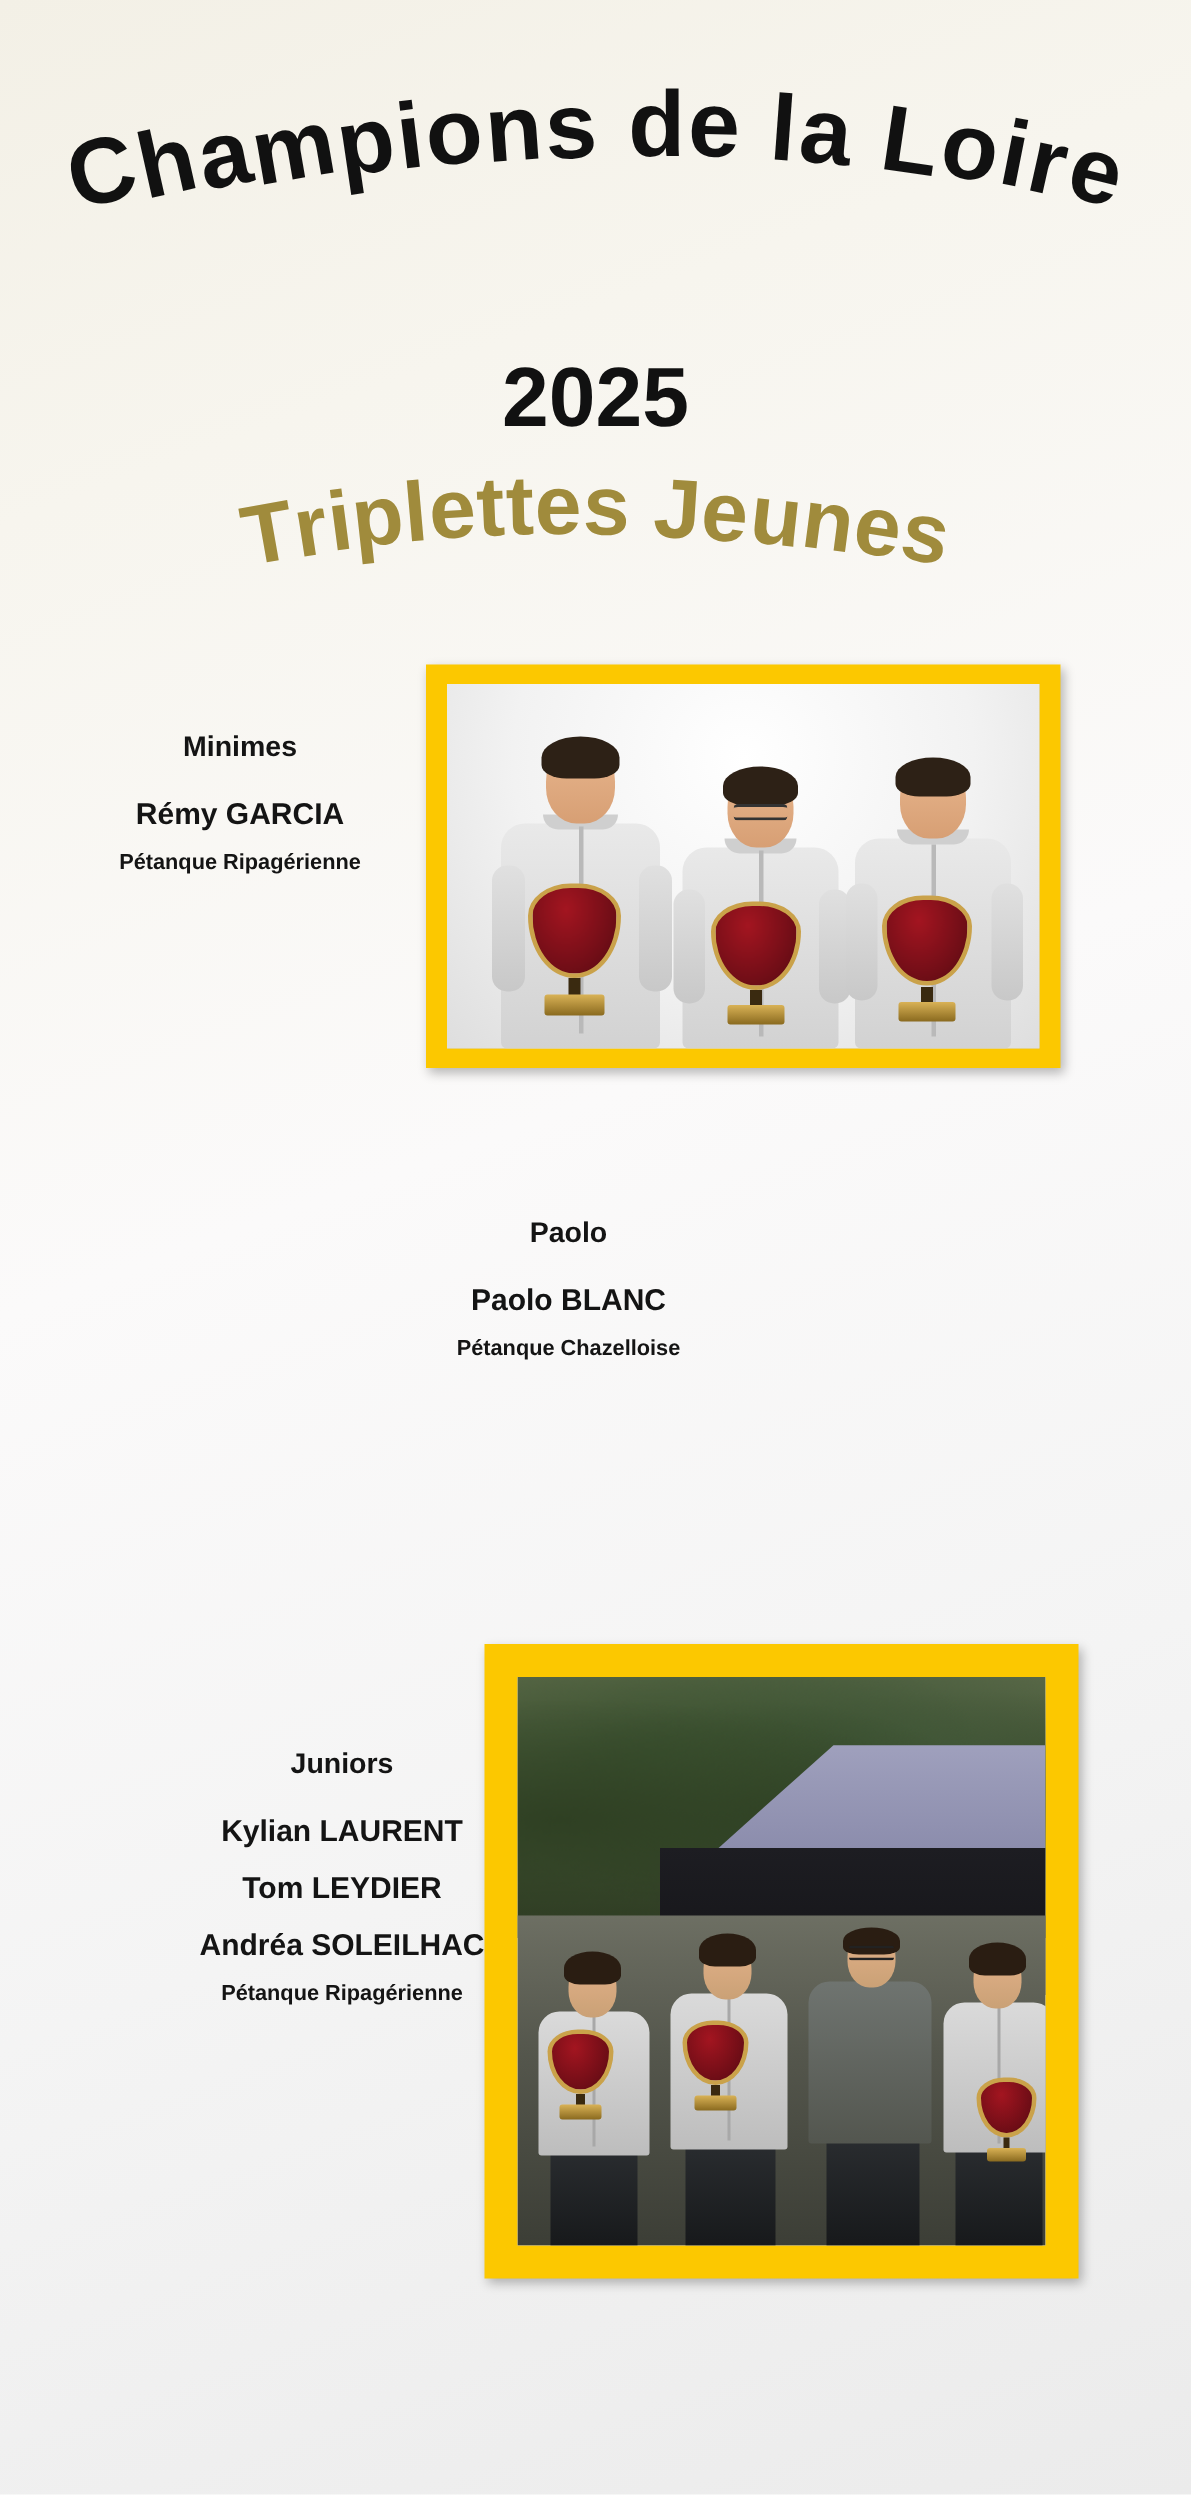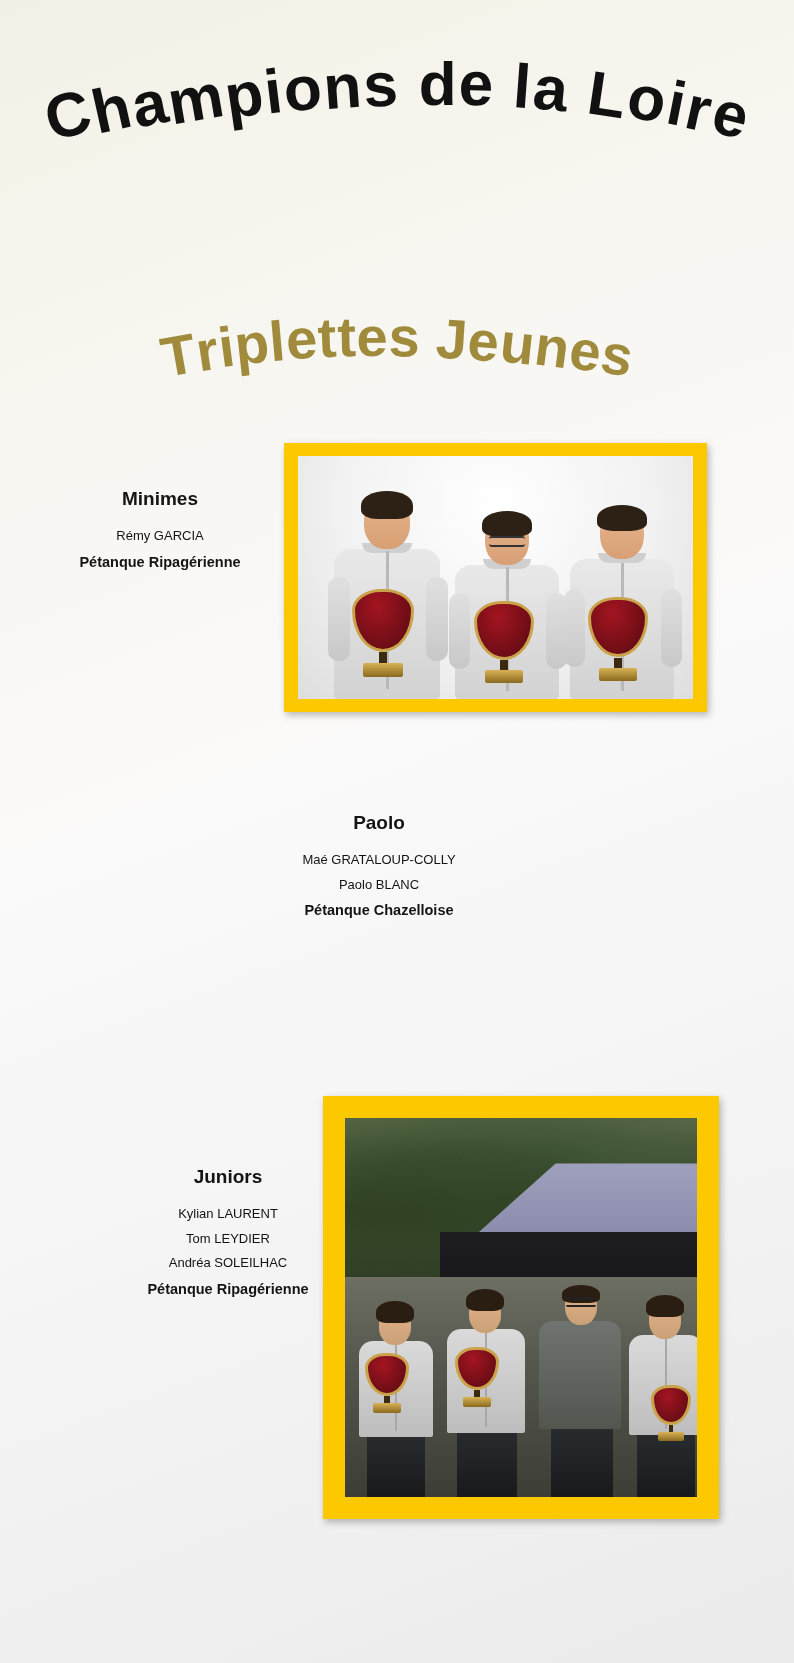--- a/index.html
+++ b/index.html
@@ -71,22 +71,22 @@
     position: absolute;
     text-align: center;
   }
   .cat-title {
     font-size: 19px;
     font-weight: bold;
     color: #141414;
     margin-bottom: 14px;
   }
   .cat-name {
-    font-size: 13px;
-    font-weight: normal;
+    font-size: 20px;
+    font-weight: bold;
     color: #141414;
     line-height: 1.9;
     white-space: nowrap;
   }
   .cat-club {
     font-size: 14.5px;
     font-weight: bold;
     color: #141414;
     line-height: 1.9;
     white-space: nowrap;
@@ -250,20 +250,21 @@
     border-radius: 2px;
   }
   .jun-zip { position: absolute; width: 2px; background: #a8a8a8; }
 </style>
 </head>
 <body>
 
 <div class="poster">
 
   <div class="title-main" id="title-main"><span style="transform: translateY(0px) rotate(-14deg);">C</span><span style="transform: translateY(-5.7px) rotate(-12.6deg);">h</span><span style="transform: translateY(-10.8px) rotate(-11.2deg);">a</span><span style="transform: translateY(-15.3px) rotate(-9.8deg);">m</span><span style="transform: translateY(-19.2px) rotate(-8.4deg);">p</span><span style="transform: translateY(-22.5px) rotate(-7deg);">i</span><span style="transform: translateY(-25.2px) rotate(-5.6deg);">o</span><span style="transform: translateY(-27.3px) rotate(-4.2deg);">n</span><span style="transform: translateY(-28.8px) rotate(-2.8deg);">s</span><span style="transform: translateY(-29.7px) rotate(-1.4deg);">&nbsp;</span><span style="transform: translateY(-30px) rotate(0deg);">d</span><span style="transform: translateY(-29.7px) rotate(1.4deg);">e</span><span style="transform: translateY(-28.8px) rotate(2.8deg);">&nbsp;</span><span style="transform: translateY(-27.3px) rotate(4.2deg);">l</span><span style="transform: translateY(-25.2px) rotate(5.6deg);">a</span><span style="transform: translateY(-22.5px) rotate(7deg);">&nbsp;</span><span style="transform: translateY(-19.2px) rotate(8.4deg);">L</span><span style="transform: translateY(-15.3px) rotate(9.8deg);">o</span><span style="transform: translateY(-10.8px) rotate(11.2deg);">i</span><span style="transform: translateY(-5.7px) rotate(12.6deg);">r</span><span style="transform: translateY(0px) rotate(14deg);">e</span></div>
+  <div class="title-year">2025</div>
   <div class="title-sub" id="title-sub"><span style="transform: translateY(0px) rotate(-10deg);">T</span><span style="transform: translateY(-4.21875px) rotate(-8.75deg);">r</span><span style="transform: translateY(-7.875px) rotate(-7.5deg);">i</span><span style="transform: translateY(-10.9688px) rotate(-6.25deg);">p</span><span style="transform: translateY(-13.5px) rotate(-5deg);">l</span><span style="transform: translateY(-15.4688px) rotate(-3.75deg);">e</span><span style="transform: translateY(-16.875px) rotate(-2.5deg);">t</span><span style="transform: translateY(-17.7188px) rotate(-1.25deg);">t</span><span style="transform: translateY(-18px) rotate(0deg);">e</span><span style="transform: translateY(-17.7188px) rotate(1.25deg);">s</span><span style="transform: translateY(-16.875px) rotate(2.5deg);">&nbsp;</span><span style="transform: translateY(-15.4688px) rotate(3.75deg);">J</span><span style="transform: translateY(-13.5px) rotate(5deg);">e</span><span style="transform: translateY(-10.9688px) rotate(6.25deg);">u</span><span style="transform: translateY(-7.875px) rotate(7.5deg);">n</span><span style="transform: translateY(-4.21875px) rotate(8.75deg);">e</span><span style="transform: translateY(0px) rotate(10deg);">s</span></div>
 
   <div class="cat-block" id="block-minimes">
     <div class="cat-title">Minimes</div>
     <div class="cat-name">Rémy GARCIA</div>
     <div class="cat-club">Pétanque Ripagérienne</div>
   </div>
 
   <div class="photo-frame" id="photo-minimes">
     <div class="photo-inner">
@@ -314,21 +315,20 @@
             <div class="trophy-base"></div>
           </div>
         </div>
 
       </div>
     </div>
   </div>
 
   <div class="cat-block" id="block-cadets">
     <div class="cat-title">Paolo</div>
-    <div class="cat-name">Maé GRATALOUP-COLLY</div>
     <div class="cat-name">Paolo BLANC</div>
     <div class="cat-club">Pétanque Chazelloise</div>
   </div>
 
   <div class="cat-block" id="block-juniors">
     <div class="cat-title">Juniors</div>
     <div class="cat-name">Kylian LAURENT</div>
     <div class="cat-name">Tom LEYDIER</div>
     <div class="cat-name">Andréa SOLEILHAC</div>
     <div class="cat-club">Pétanque Ripagérienne</div>

